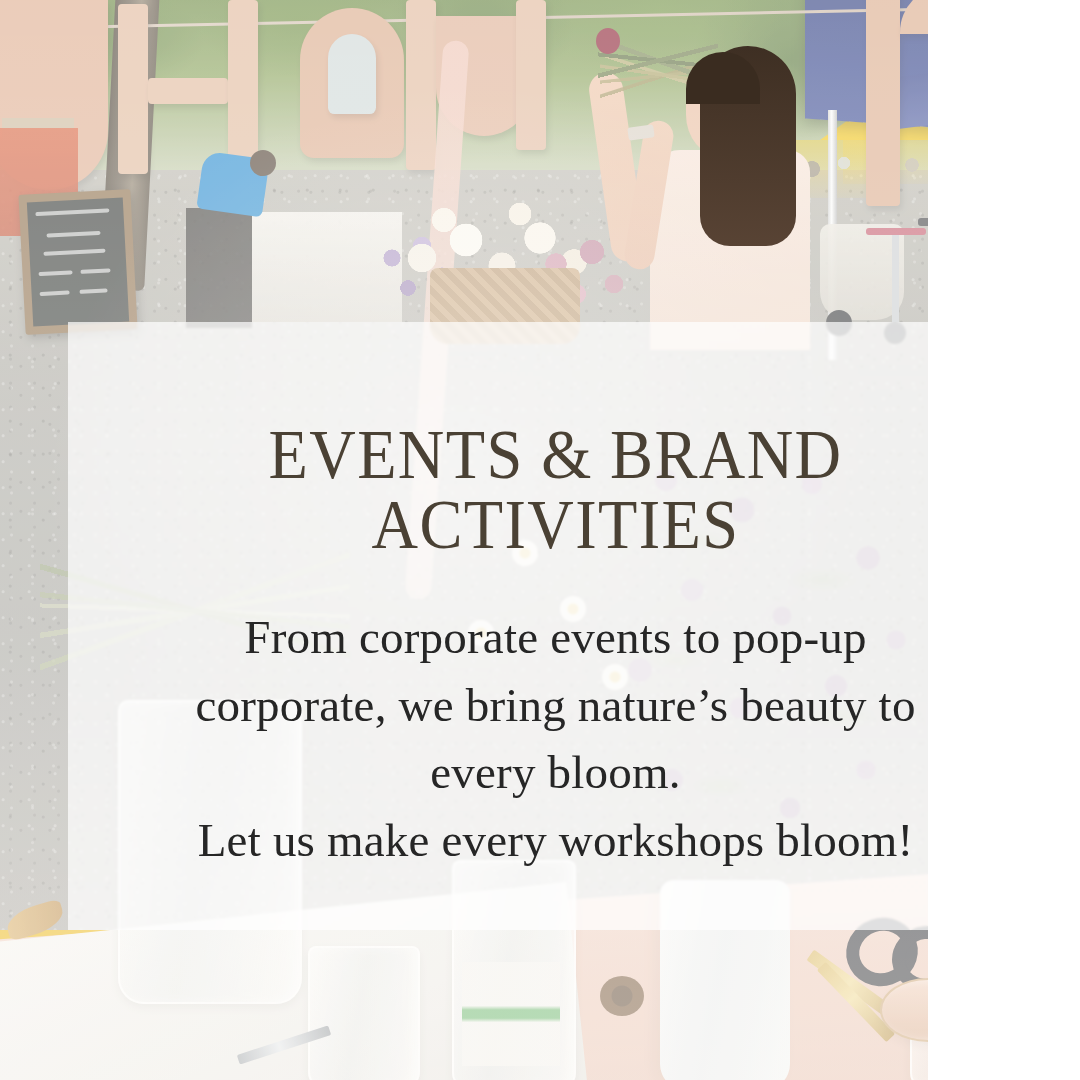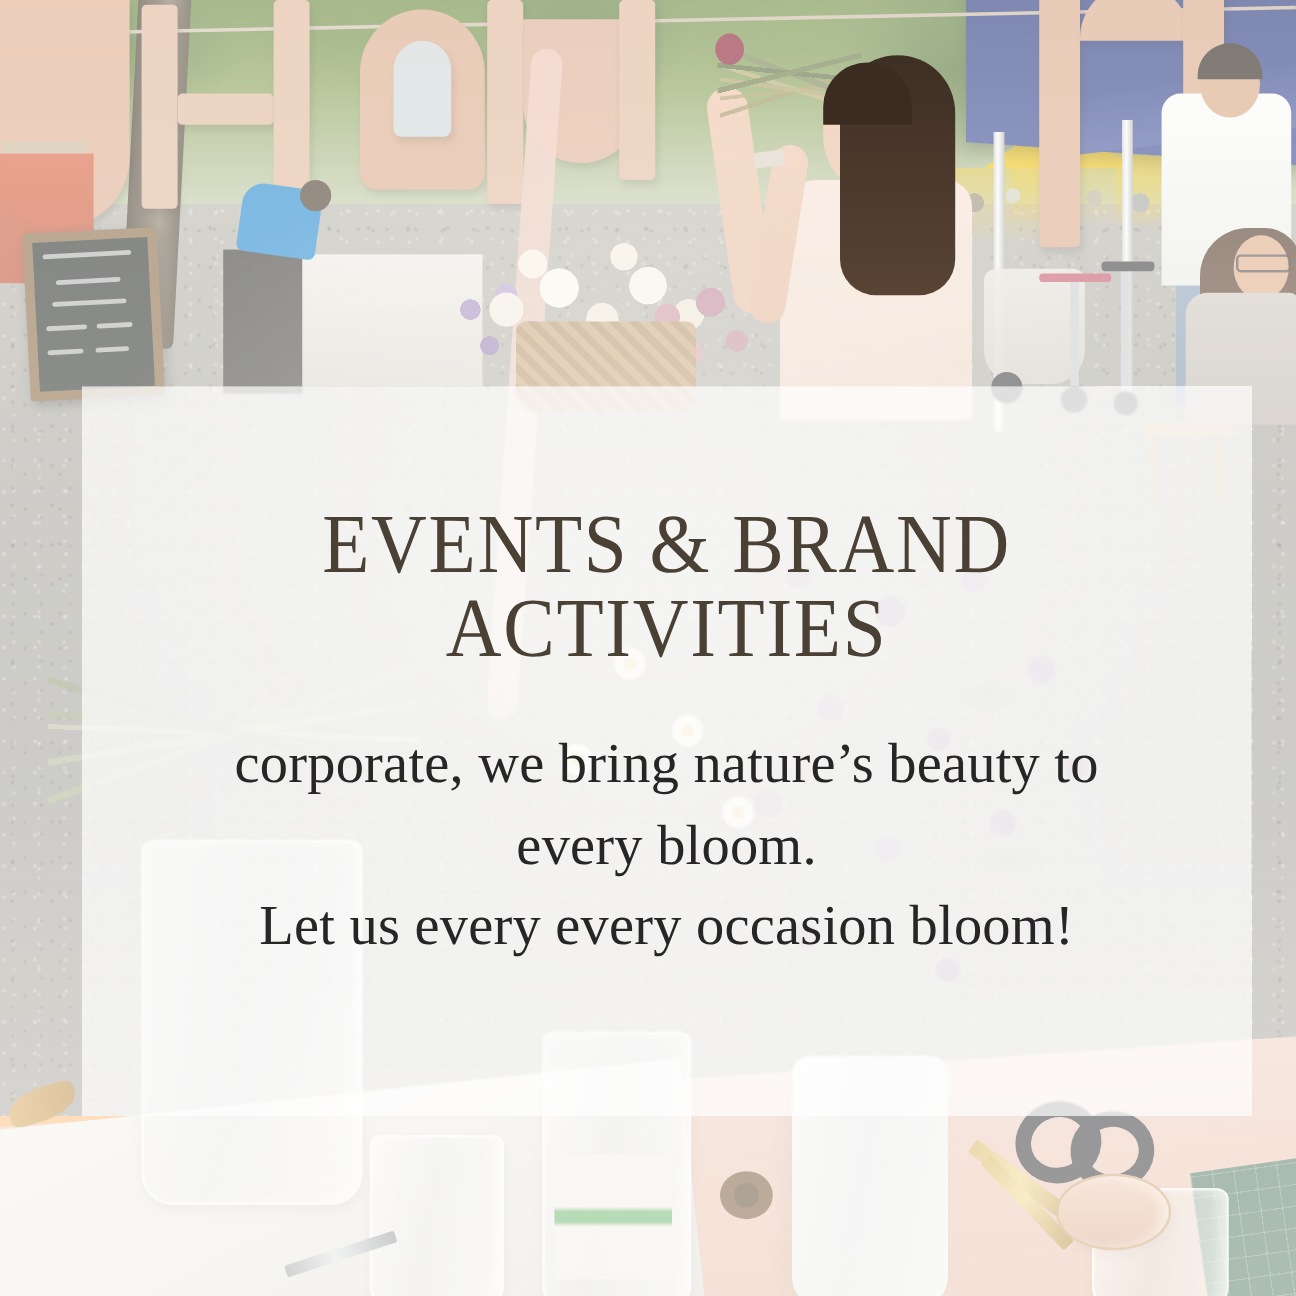--- a/index.html
+++ b/index.html
@@ -7,24 +7,24 @@
     margin: 0;
     padding: 0;
     background: #ffffff;
   }
   body {
     font-family: "Liberation Serif", "DejaVu Serif", serif;
   }
 
   #poster {
     position: relative;
-    width: 1080px;
+    width: 928px;
     height: 1080px;
     overflow: hidden;
-    background: #fdba74;
+    background: #eab308;
   }
 
   
   .photo {
     position: absolute;
     inset: 0;
     overflow: hidden;
   }
 
   
@@ -762,20 +762,21 @@
 
     <div class="photo-wash"></div>
     <div class="photo-haze"></div>
   </div>
 
   <div class="overlay-panel">
 
     <h1 class="panel-title">EVENTS &amp; BRAND ACTIVITIES</h1>
 
     <p class="panel-body">
+      <span class="line">From corporate events to pop-up</span>
       <span class="line">corporate, we bring nature’s beauty to</span>
       <span class="line">every bloom.</span>
-      <span class="line">Let us every every occasion bloom!</span>
+      <span class="line">Let us make every workshops bloom!</span>
     </p>
 
   </div>
 
 </div>
 
 </body></html>

